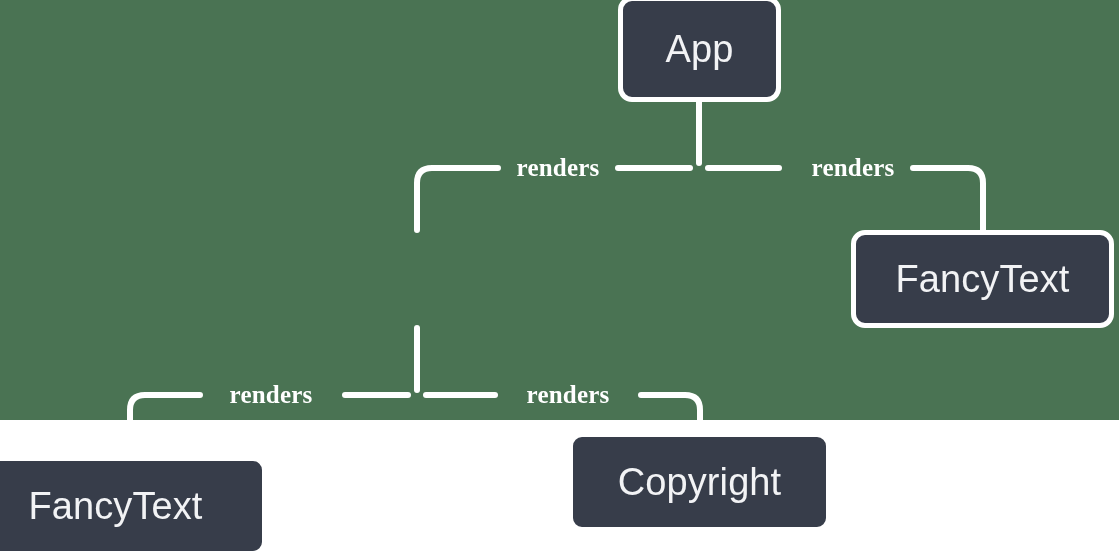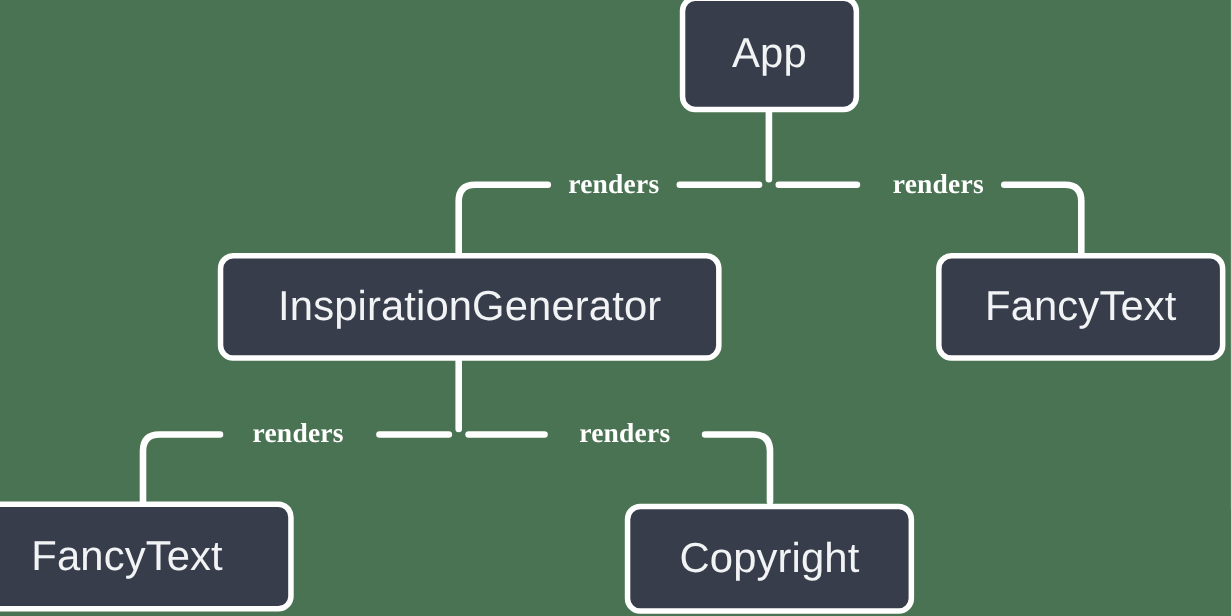--- a/index.html
+++ b/index.html
@@ -8,21 +8,21 @@
   }
   body {
     width: 1119px;
     height: 560px;
     overflow: hidden;
     font-family: "Liberation Sans", sans-serif;
   }
   #diagram-root {
     position: relative;
     width: 1119px;
-    height: 560px;
+    height: 420px;
     background: #4a7353;
   }
   #edge-layer {
     position: absolute;
     left: 0;
     top: 0;
     width: 1119px;
     height: 560px;
   }
   .node {
@@ -76,33 +76,30 @@
 
       <path d="M 426 395 L 495 395"></path>
       <path d="M 641 395 L 685 395 Q 700 395 700 410 L 700 456"></path>
     </g>
   </svg>
 
   <div class="node" style="left:618px; top:-4px; width:163px; height:106px;">
     <span>App</span>
   </div>
 
-  <div class="node" style="left:198px; top:230px; width:458px; height:98px;">
-    <span>InspirationGenerator</span>
-  </div>
 
   <div class="node" style="left:851px; top:230px; width:263px; height:98px;">
     <span>FancyText</span>
   </div>
 
   <div class="node" style="left:-36px; top:456px; width:303px; height:100px;">
     <span>FancyText</span>
   </div>
 
-  <div class="node" style="left:568px; top:458px; width:263px; height:100px;">
+  <div class="node" style="left:568px; top:432px; width:263px; height:100px;">
     <span>Copyright</span>
   </div>
 
   <div class="edge-label" style="left:558px; top:168px;">renders</div>
 
   <div class="edge-label" style="left:853px; top:168px;">renders</div>
 
   <div class="edge-label" style="left:271px; top:395px;">renders</div>
 
   <div class="edge-label" style="left:568px; top:395px;">renders</div>

